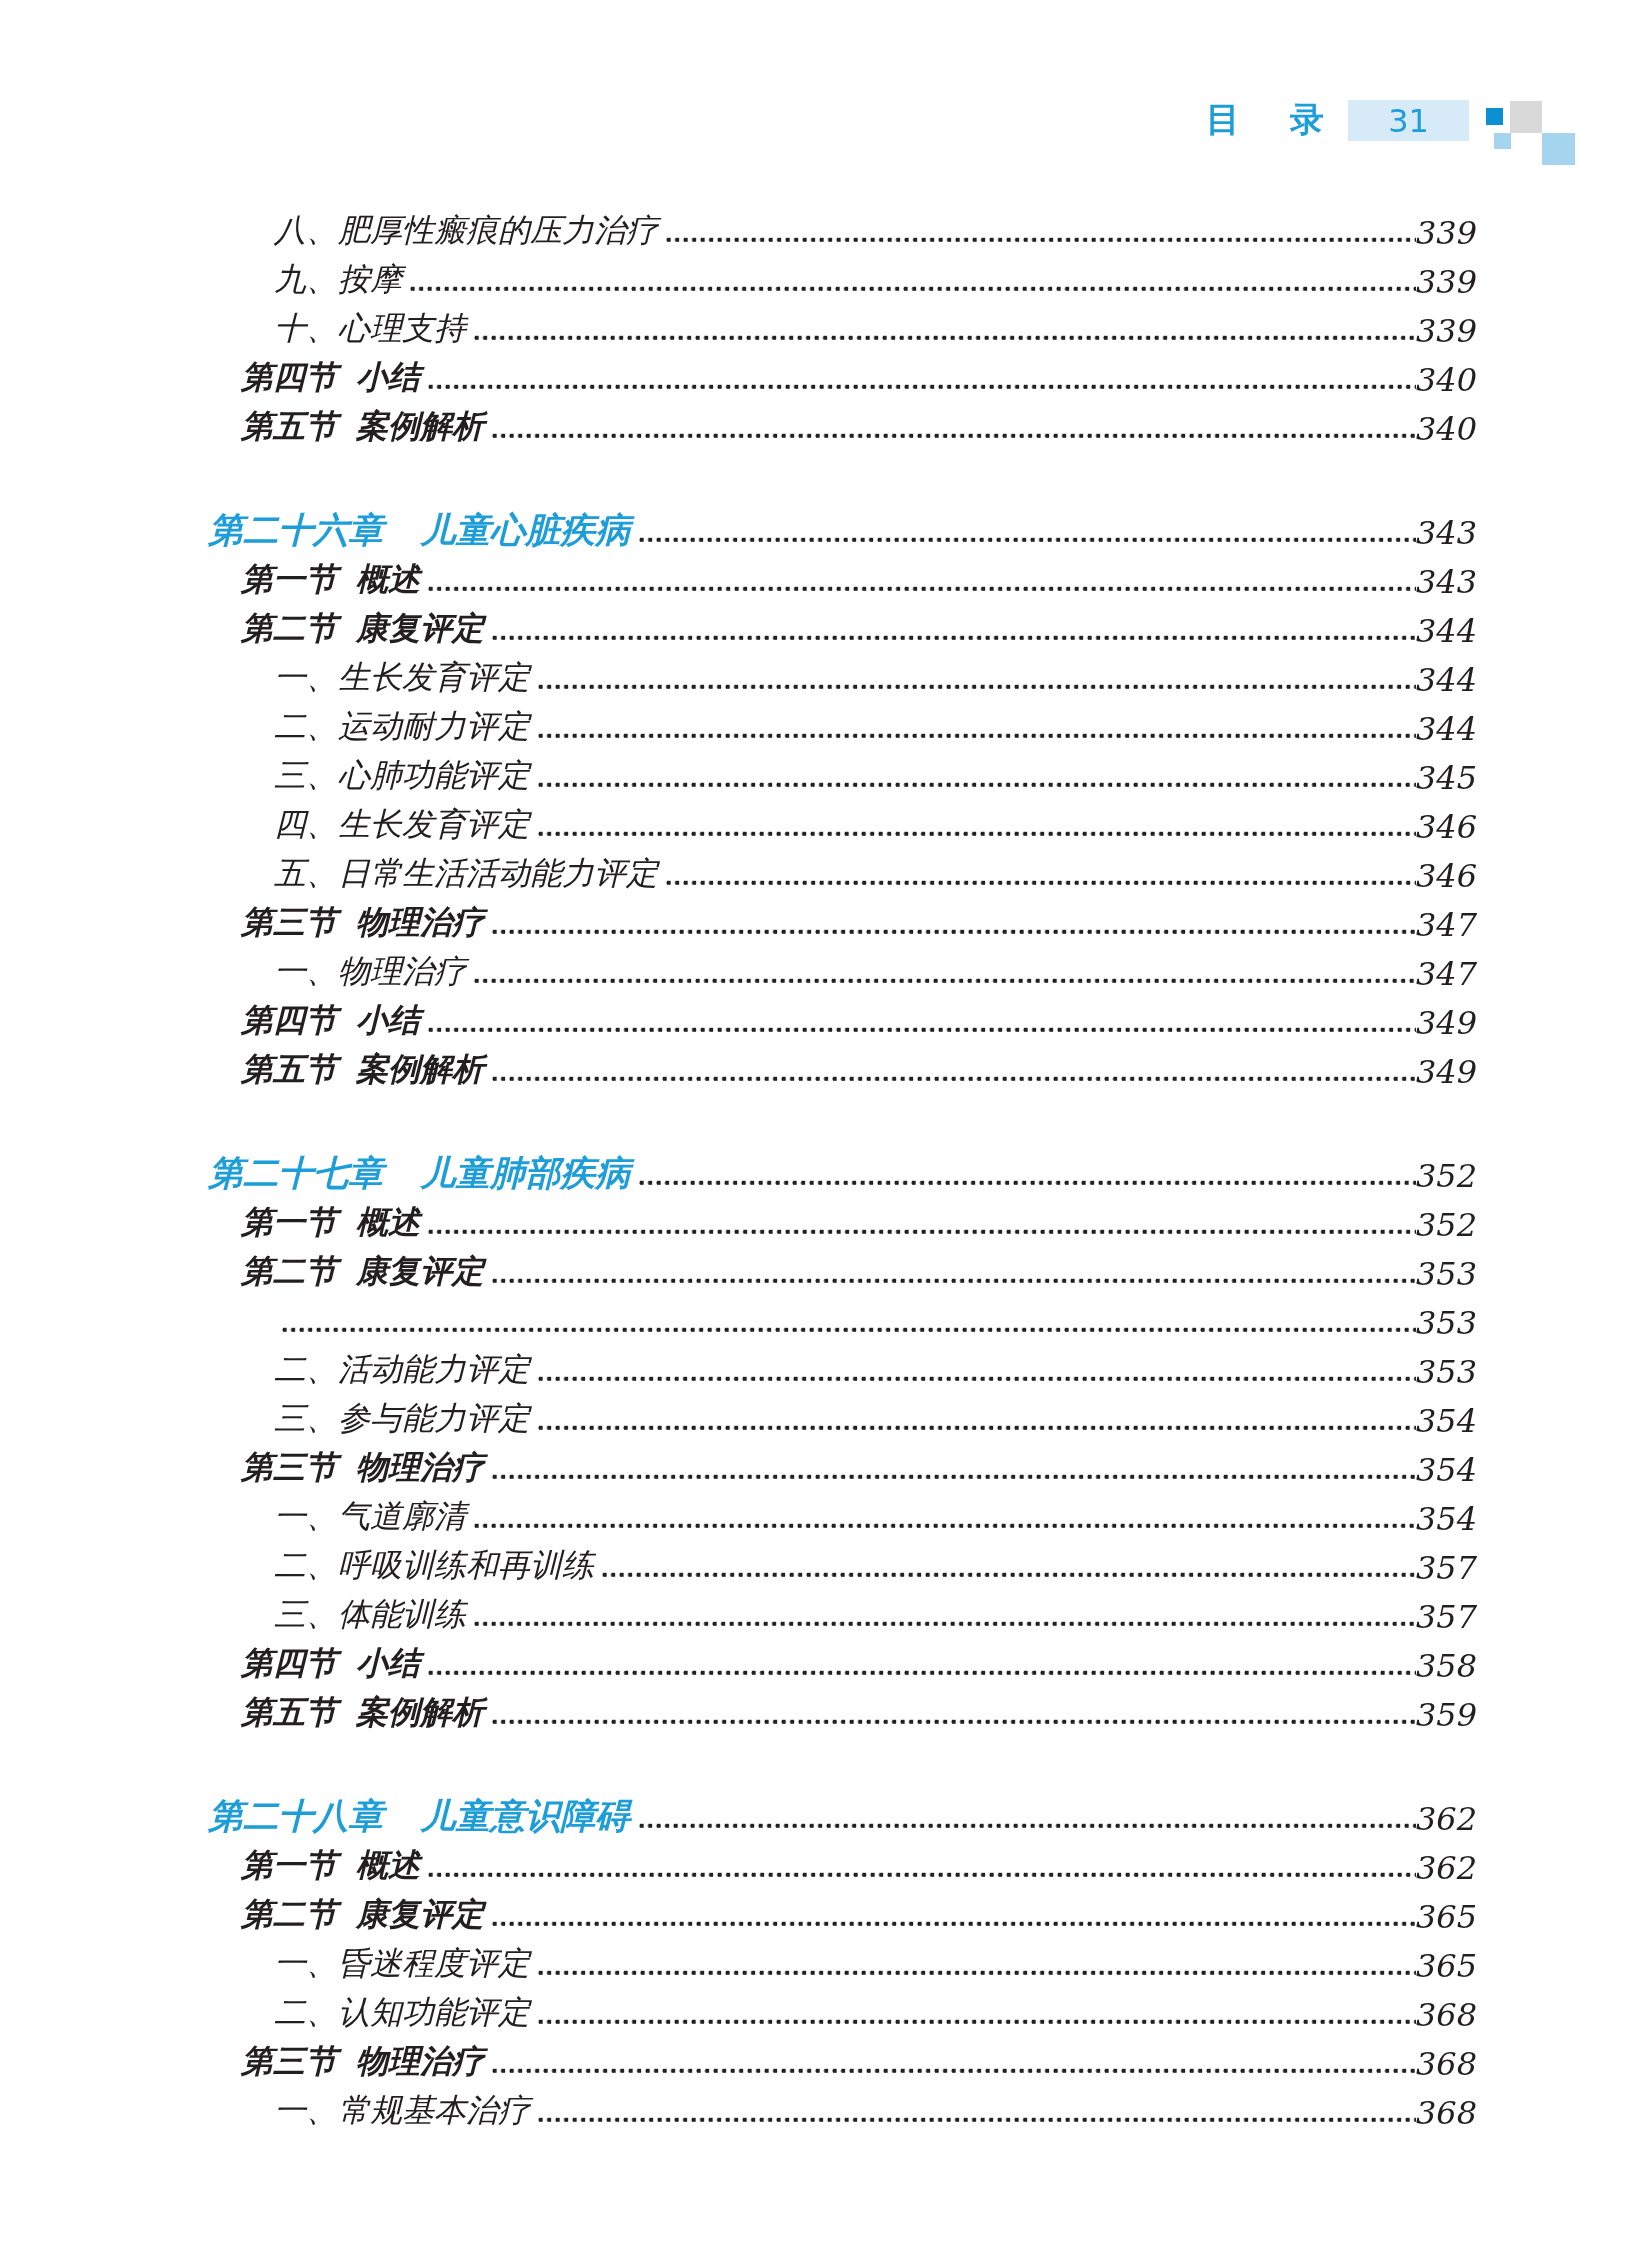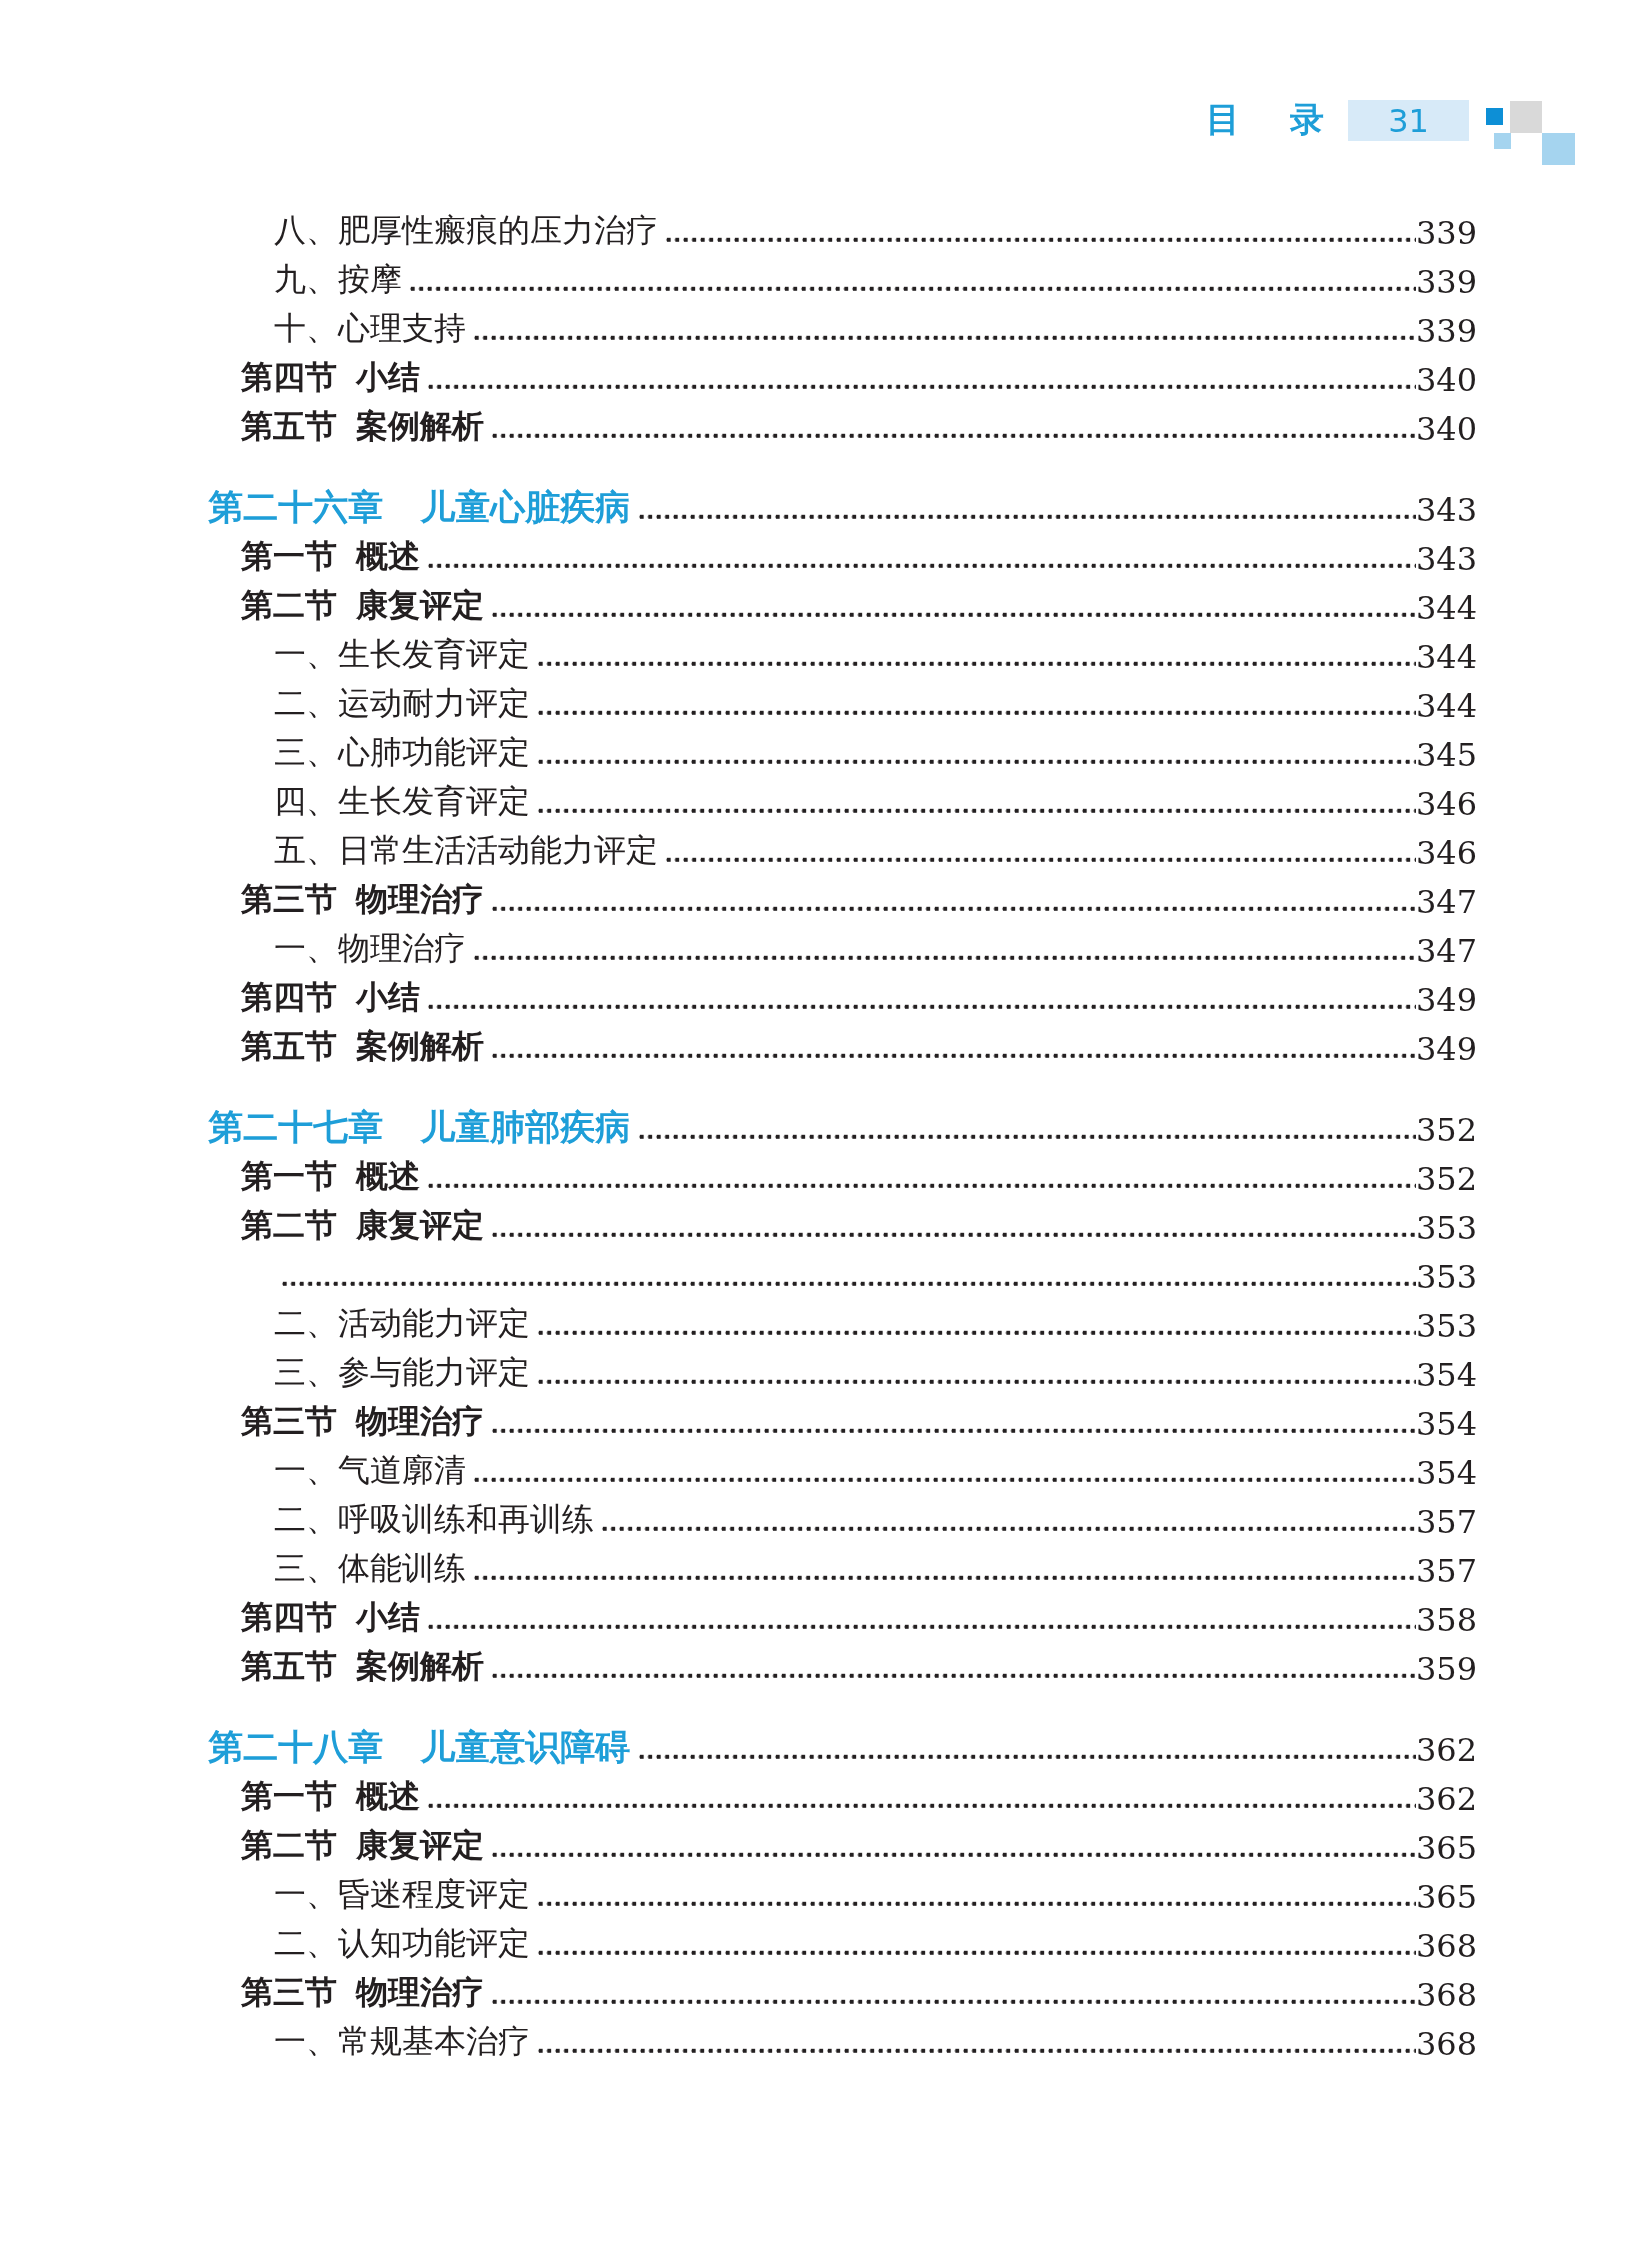--- a/index.html
+++ b/index.html
@@ -40,30 +40,30 @@
     color:var(--accent);
   }
   .sq{position:absolute;}
   .sq-blue {top:108px;left:1486px;width:17px;height:17px;background:var(--sq-blue);}
   .sq-gray {top:101px;left:1510px;width:32px;height:32px;background:var(--sq-gray);}
   .sq-l1   {top:133px;left:1494px;width:17px;height:16px;background:var(--sq-light);}
   .sq-l2   {top:133px;left:1542px;width:33px;height:32px;background:var(--sq-light);}
 
   
   .toc{
-    position:absolute;top:206px;left:206px;width:1271px;
+    position:absolute;top:206px;left:206px;width:1271px;font-style:italic;
   }
   .row{
     display:flex;align-items:center;
     height:49px;
     font-size:32px;
     white-space:nowrap;
   }
   .row.level-chapter{
-    margin-top:32px;
+    margin-top:55px;
     font-family:"DejaVu Sans","Liberation Sans",sans-serif;
     font-weight:700;font-size:35px;
     color:var(--accent);
     padding-left:2.2px;
   }
   .row.level-section{
     font-weight:700;
     padding-left:35px;
   }
   .row.level-item{

